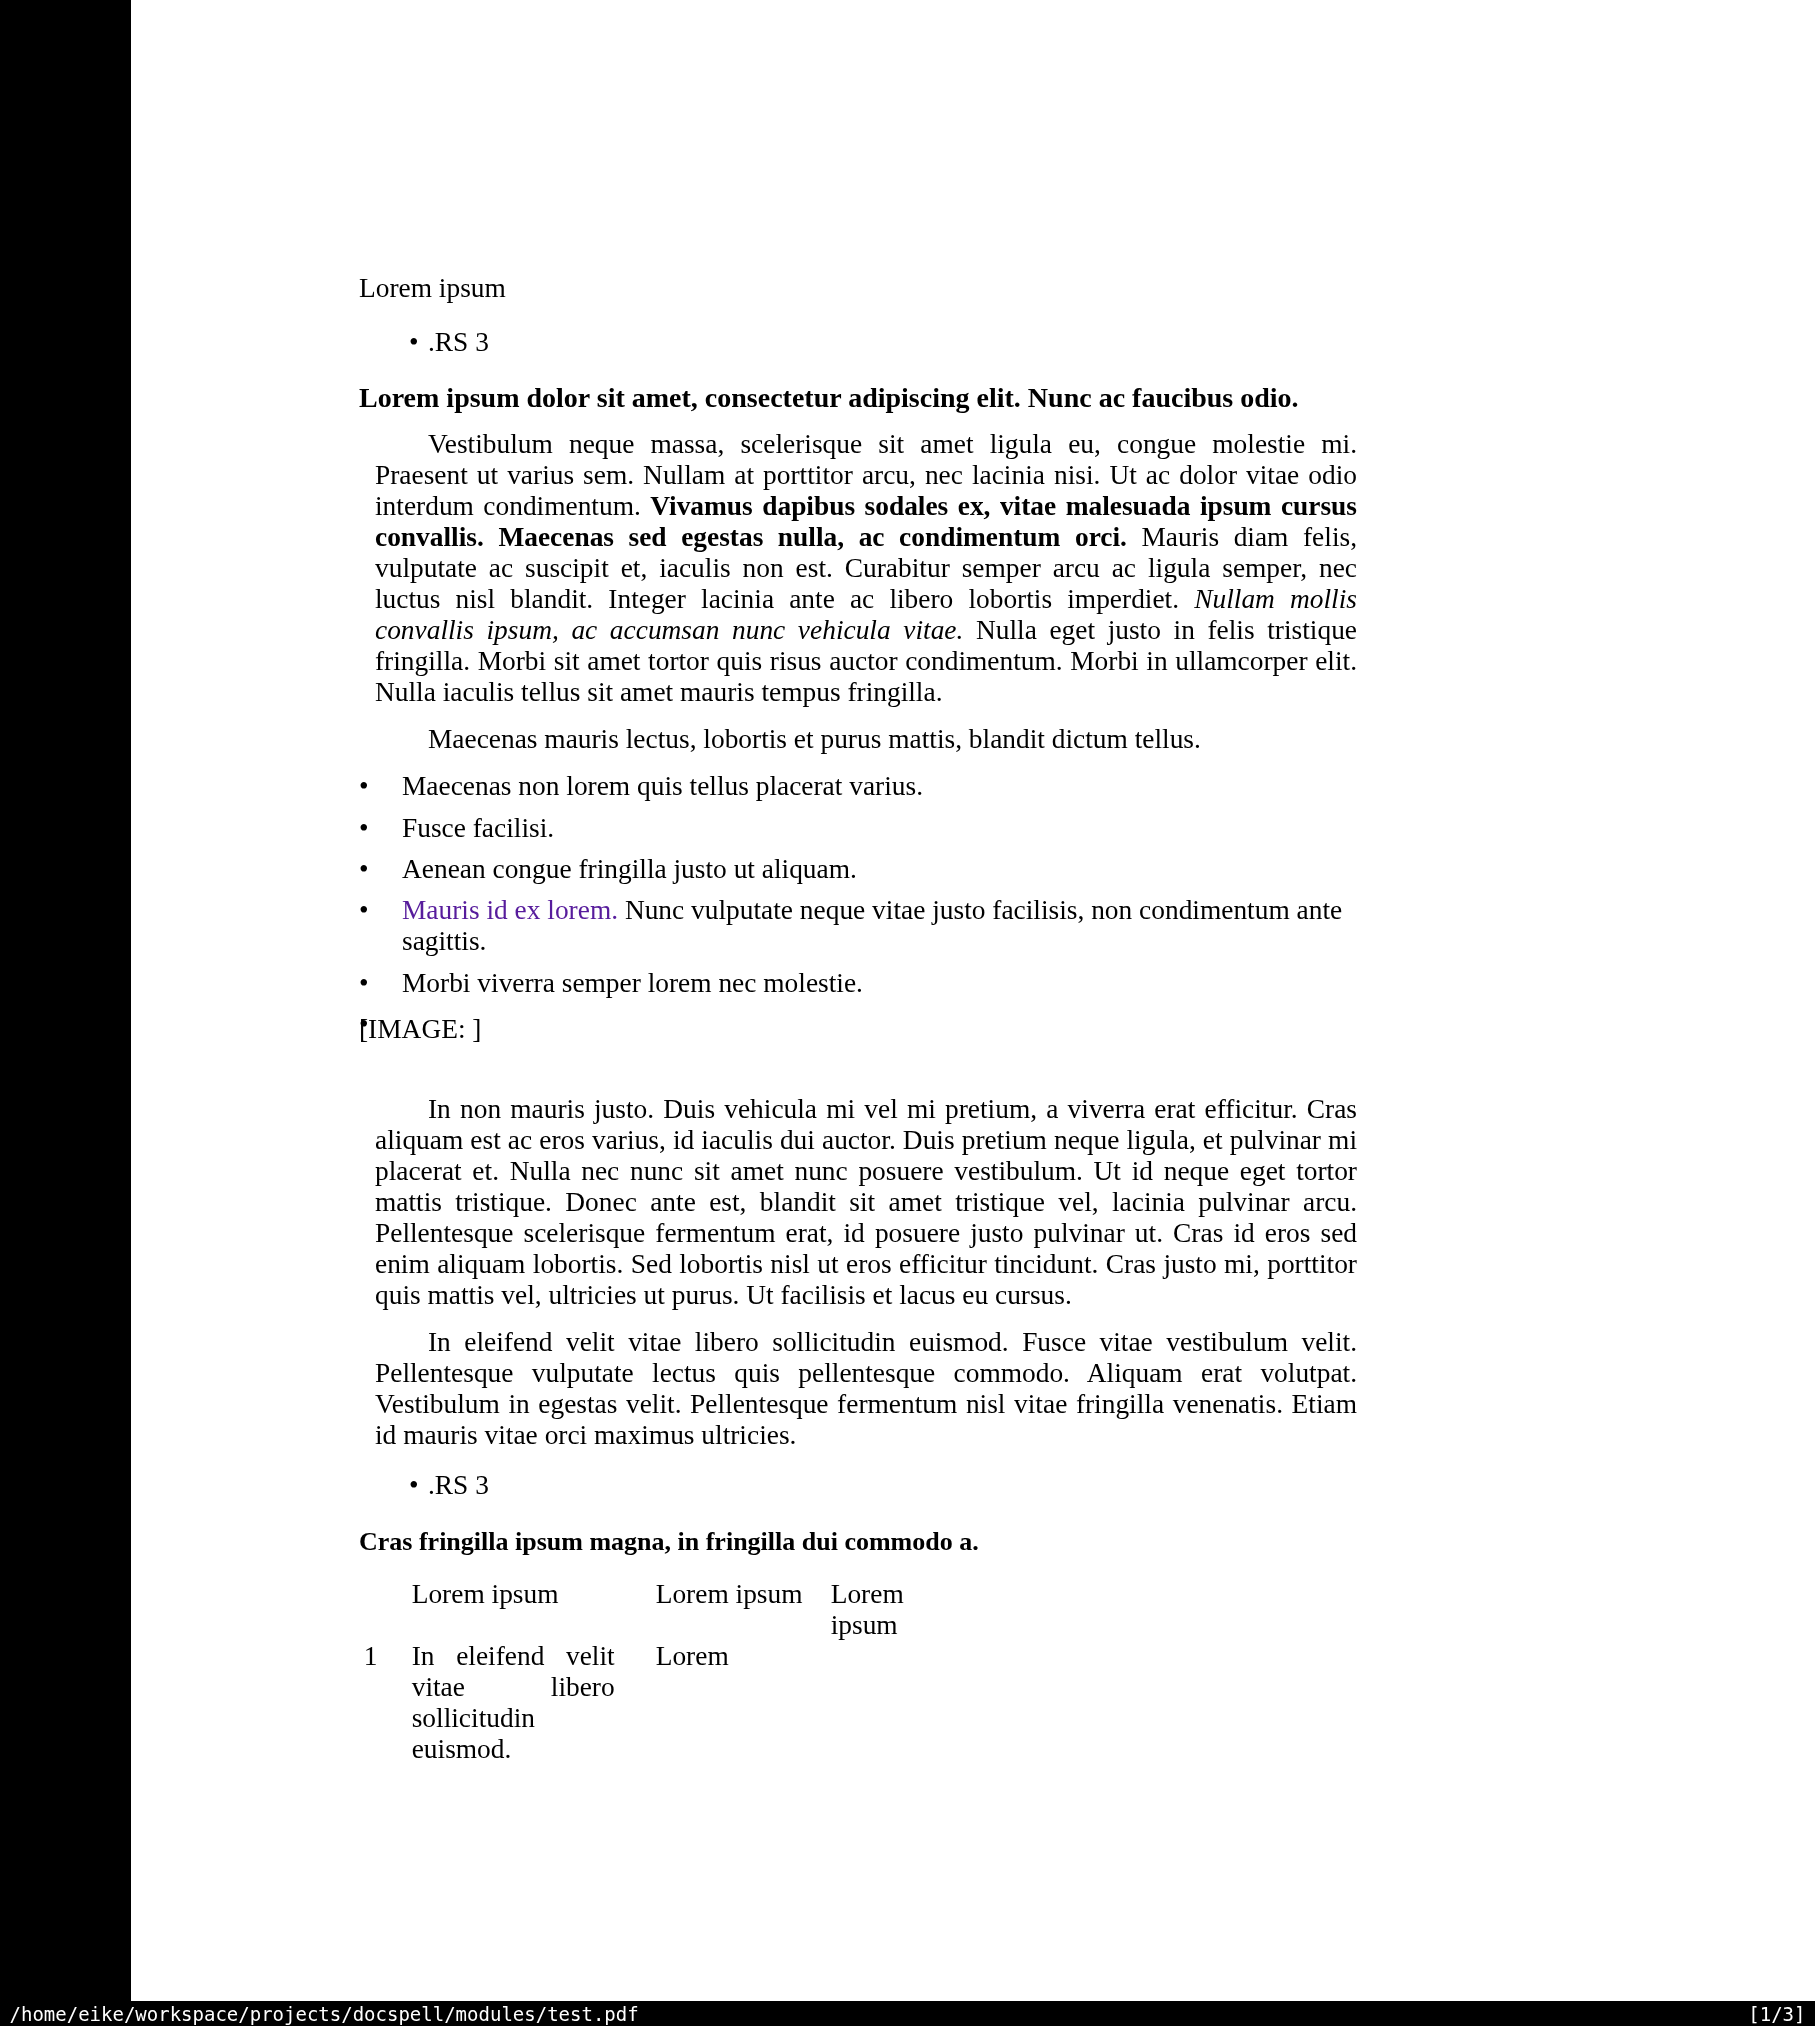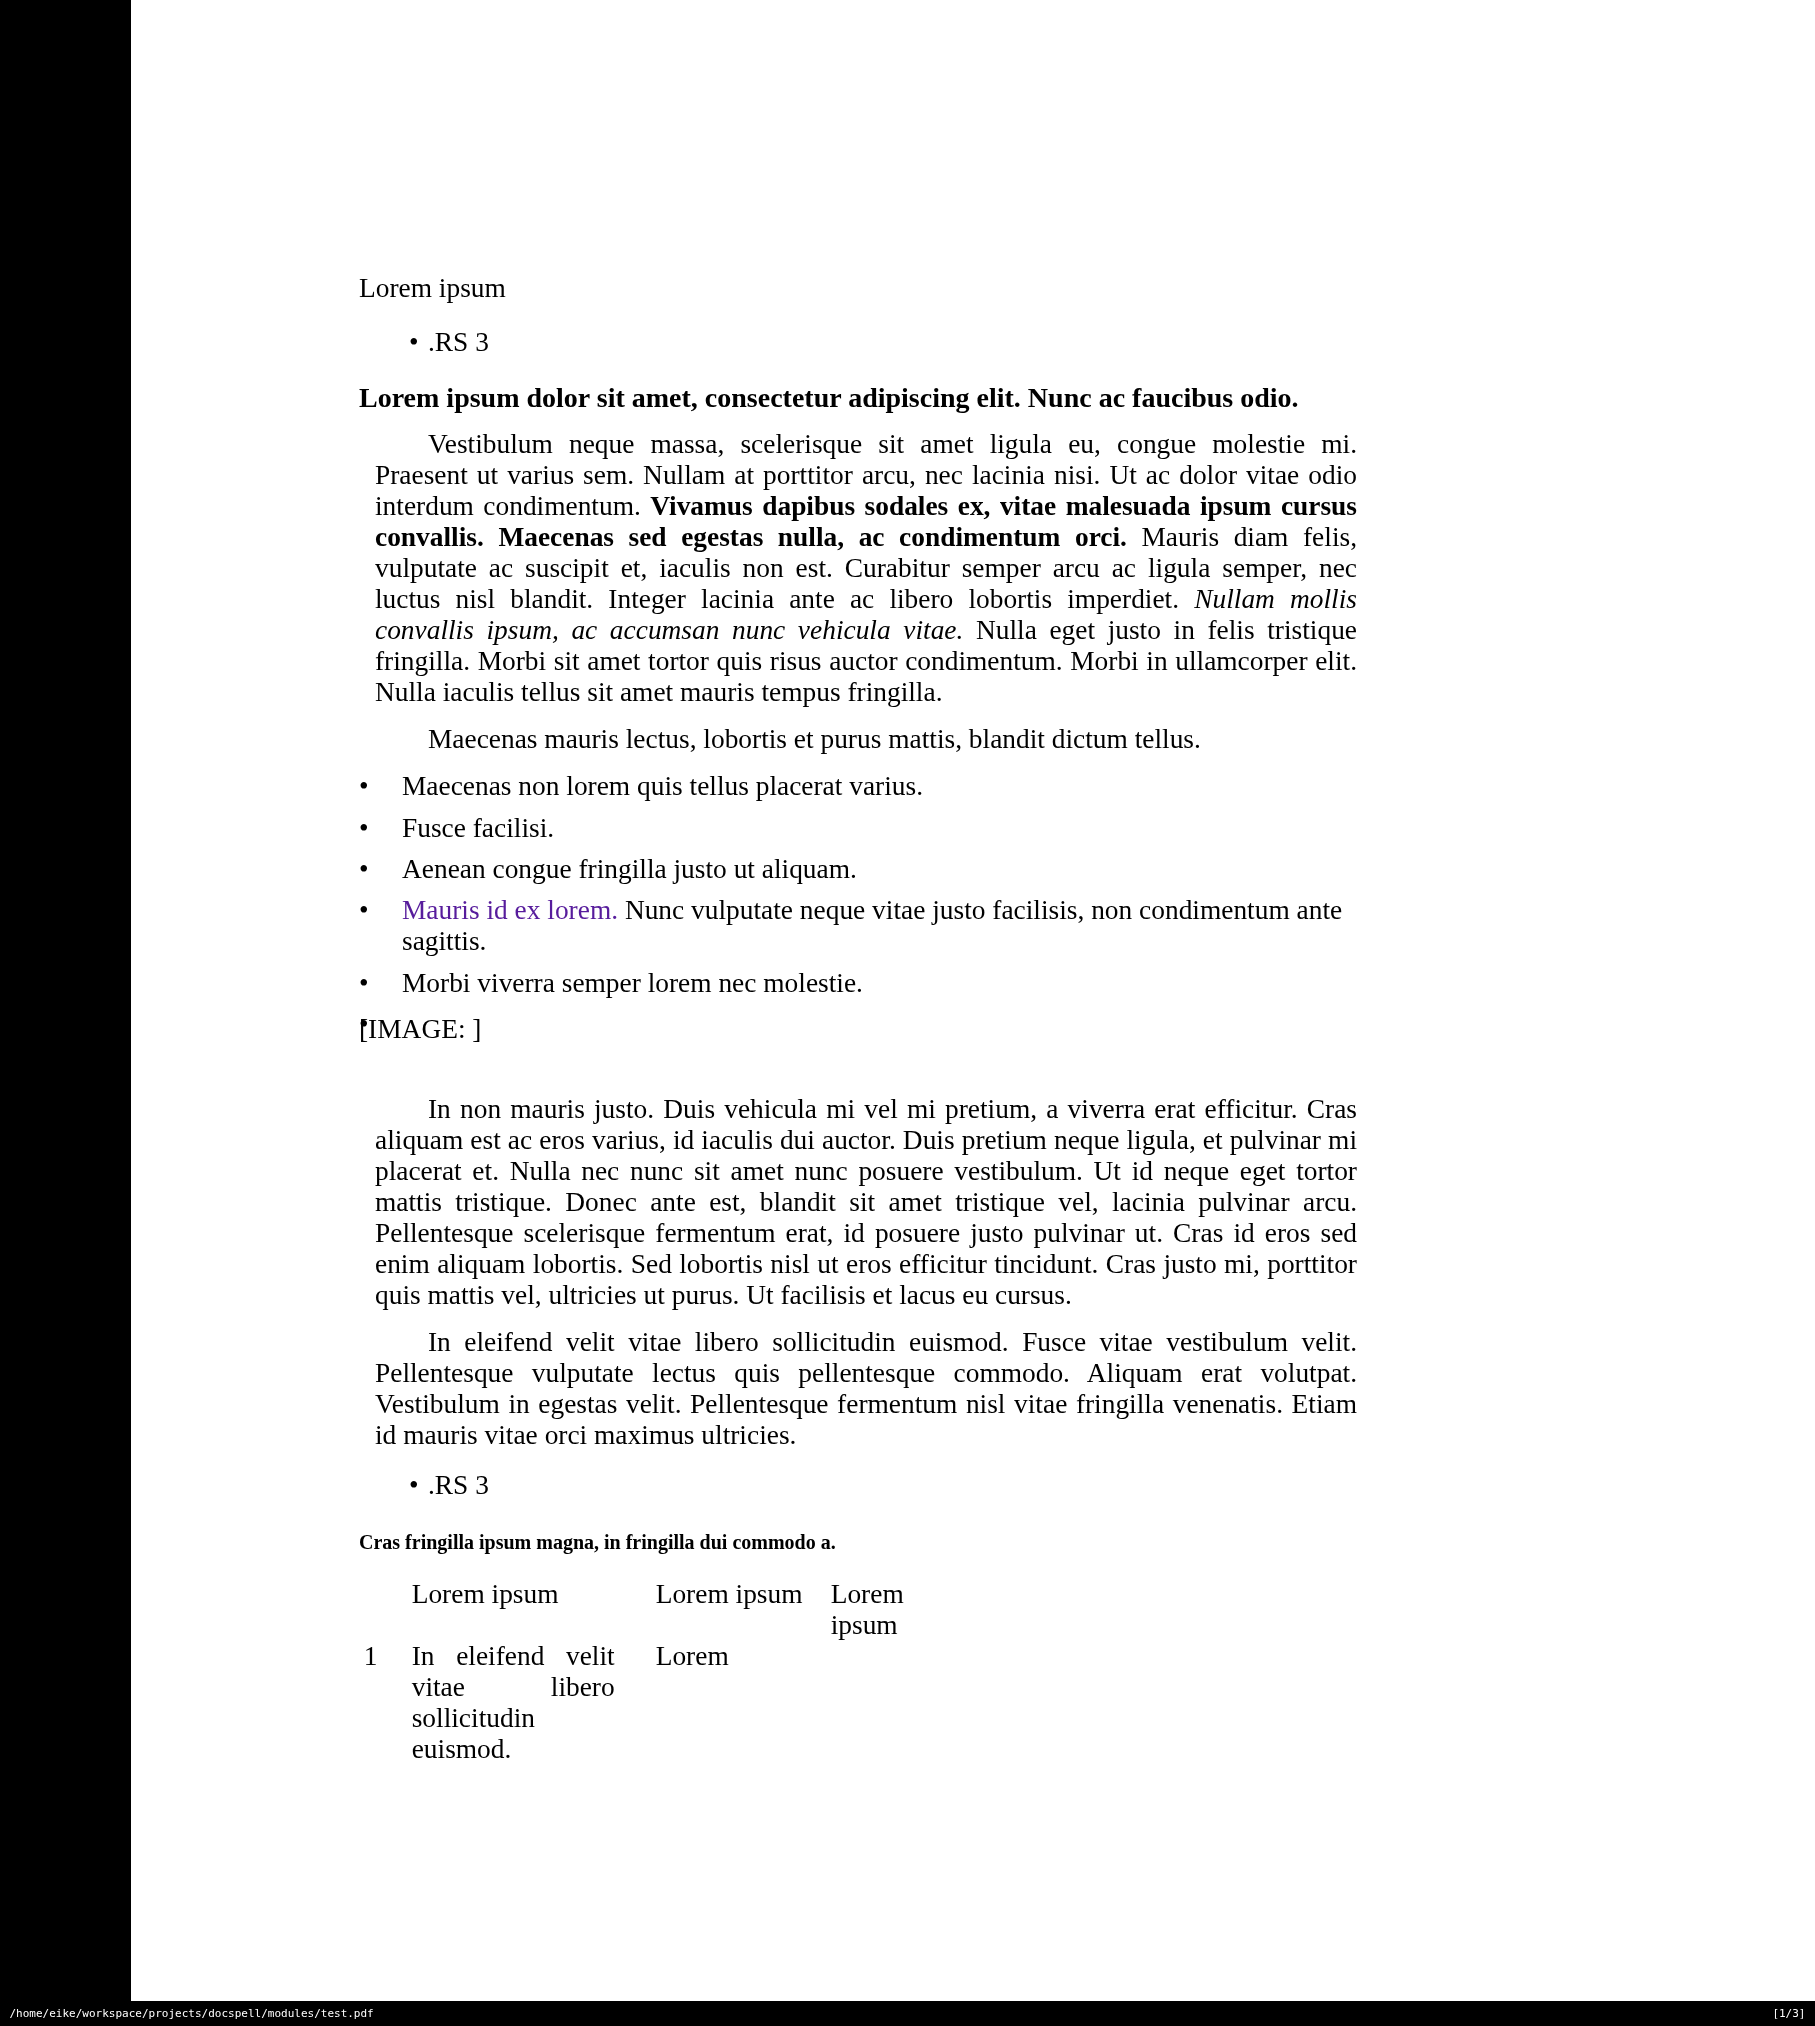--- a/index.html
+++ b/index.html
@@ -53,21 +53,21 @@
     padding-left: 43px;
     margin-top: 10.4px;
     text-align: left;
   }
   .bullet-item .dot { position: absolute; left: 0px; }
   .image-placeholder { margin-top: 15px; }
   .rs-item.second { margin-top: 19px; }
   .doc-h2 {
     margin-top: 23px;
     font-weight: bold;
-    font-size: 20px;
+    font-size: 26px;
     line-height: 36px;
     white-space: nowrap;
   }
   .doc-table {
     margin-top: 19px;
     margin-left: 4.7px;
     display: grid;
     grid-template-columns: 48px 244px 175px 143px;
     align-items: start;
   }
@@ -78,21 +78,21 @@
     hyphens: auto;
     -webkit-hyphens: auto;
   }
   .status-bar {
     position: absolute;
     left: 0; bottom: 0;
     width: 100%; height: 24.6px;
     background: #000000;
     color: #ffffff;
     font-family: "DejaVu Sans Mono", "Liberation Mono", monospace;
-    font-size: 11px;
+    font-size: 19px;
     display: flex;
     justify-content: space-between;
     align-items: center;
     padding: 0 9.5px;
     box-sizing: border-box;
   }
   .link-text { text-decoration: none; cursor: pointer; }
 </style>
 </head>
 <body>

